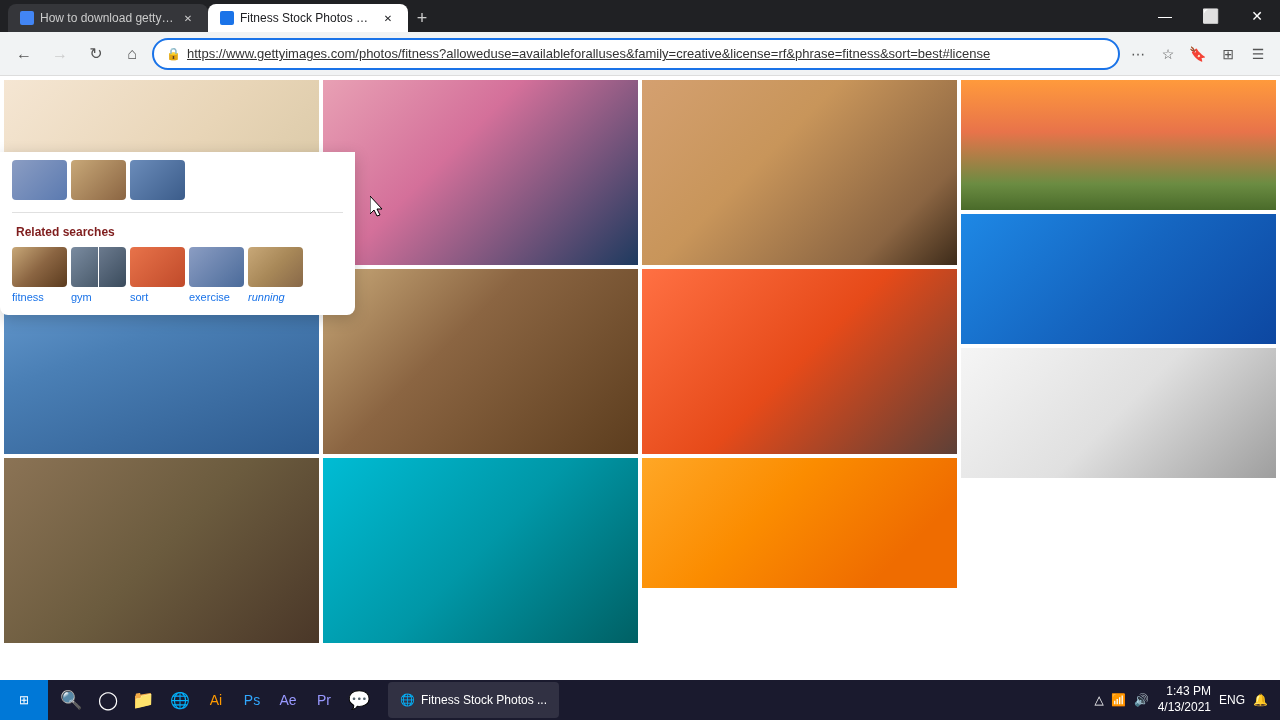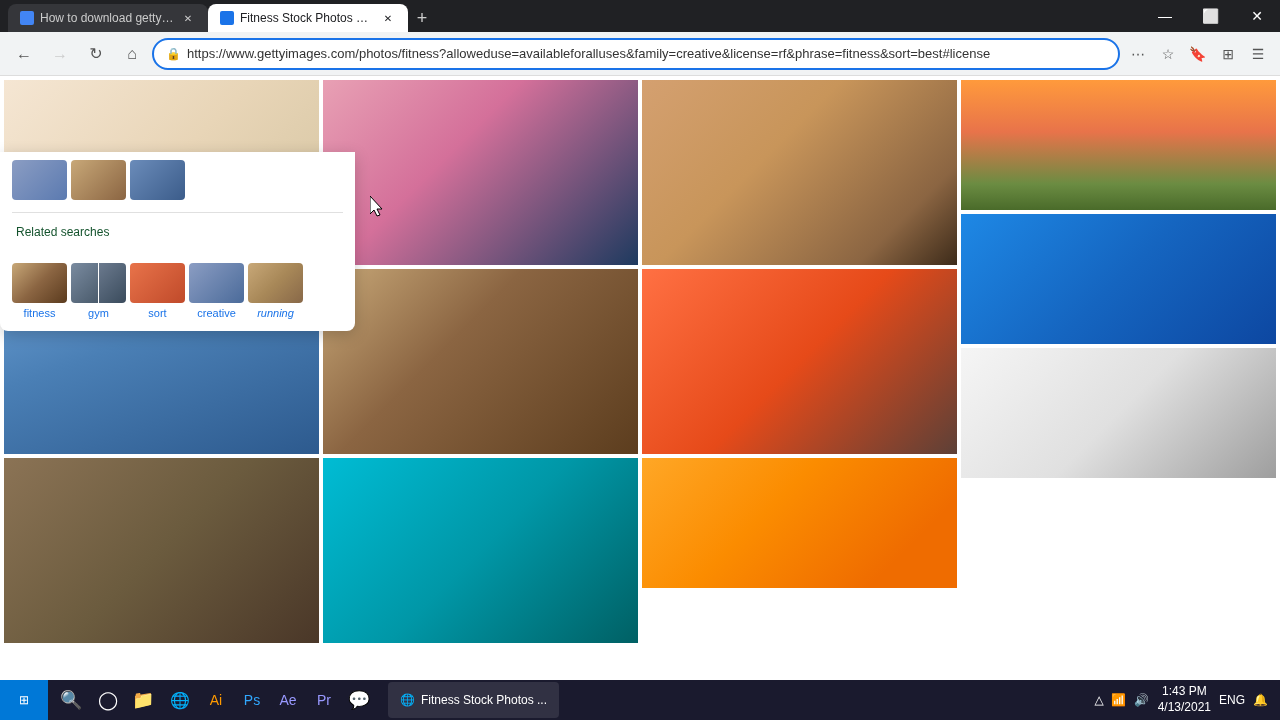--- a/index.html
+++ b/index.html
@@ -10,21 +10,21 @@
       position: fixed; bottom: 0; left: 0; right: 0; height: 40px;
       background: #1a1a2e; display: flex; align-items: center;
       z-index: 9999; color: #fff; font-size: 12px;
     }
     .taskbar-start { width: 48px; height: 40px; background: #0078d7; display: flex; align-items: center; justify-content: center; cursor: pointer; }
     .taskbar-icons { display: flex; align-items: center; gap: 4px; padding: 0 8px; }
     .taskbar-icon { width: 32px; height: 32px; display: flex; align-items: center; justify-content: center; font-size: 18px; cursor: pointer; }
     .taskbar-items { display: flex; align-items: center; gap: 2px; flex: 1; padding: 0 4px; }
     .taskbar-item { height: 36px; padding: 0 12px; display: flex; align-items: center; gap: 6px; background: rgba(255,255,255,0.1); border-radius: 4px; font-size: 12px; cursor: pointer; }
     .taskbar-tray { display: flex; align-items: center; gap: 8px; padding: 0 12px; font-size: 12px; }
-    .taskbar-time { text-align: center; line-height: 1.3; }
+    .taskbar-time { text-align: right; line-height: 1.3; }
 
     
     .browser { display: flex; flex-direction: column; height: calc(100% - 40px); }
 
     
     .title-bar {
       height: 32px; background: #202124; display: flex; align-items: center;
       padding: 0 0 0 8px;
     }
     .tabs-area { display: flex; align-items: flex-end; flex: 1; height: 32px; }
@@ -48,37 +48,37 @@
       padding: 4px 8px; gap: 4px; border-bottom: 1px solid #ddd;
     }
     .nav-btn { width: 32px; height: 32px; display: flex; align-items: center; justify-content: center; border-radius: 50%; cursor: pointer; font-size: 16px; color: #555; }
     .nav-btn.disabled { color: #ccc; cursor: default; }
     .address-bar {
       flex: 1; height: 32px; background: #fff; border-radius: 16px;
       display: flex; align-items: center; padding: 0 12px;
       border: 2px solid #1a73e8; font-size: 13px; color: #333; gap: 6px;
     }
     .address-lock { color: #888; font-size: 12px; }
-    .address-text { flex: 1; overflow: hidden; text-overflow: ellipsis; white-space: nowrap; }
+    .address-text { flex: 1; overflow: hidden; text-overflow: ellipsis; white-space: nowrap; text-decoration: underline; }
     .nav-extras { display: flex; align-items: center; gap: 2px; }
     .nav-extra-btn { width: 28px; height: 28px; display: flex; align-items: center; justify-content: center; border-radius: 50%; cursor: pointer; font-size: 14px; color: #555; }
 
     
     .dropdown-overlay {
       position: absolute; top: 76px; left: 0; width: 355px;
       background: #fff; box-shadow: 0 4px 16px rgba(0,0,0,0.2);
       border-radius: 0 0 8px 8px; z-index: 100; padding: 8px 0 12px 0;
     }
     .dropdown-section-label { font-size: 12px; color: #555; padding: 4px 16px 8px 16px; font-weight: 500; }
     .newest-results { display: flex; gap: 4px; padding: 0 12px 12px 12px; }
     .newest-thumb-div { width: 55px; height: 40px; border-radius: 4px; flex-shrink: 0; }
     .dropdown-divider { height: 1px; background: #e0e0e0; margin: 0 12px 8px 12px; }
-    .related-section-label { font-size: 12px; color: #14532d; padding: 4px 16px 24px 16px; font-weight: 400; }
+    .related-section-label { font-size: 12px; color: #7f1d1d; padding: 4px 16px 8px 16px; font-weight: 700; }
     .related-row { display: flex; gap: 4px; padding: 0 12px; }
-    .related-item { display: flex; flex-direction: column; align-items: center; cursor: pointer; }
+    .related-item { display: flex; flex-direction: column; align-items: flex-start; cursor: pointer; }
     .related-thumb { width: 55px; height: 40px; border-radius: 4px; flex-shrink: 0; }
     .related-label { font-size: 11px; color: #1a73e8; margin-top: 4px; }
     .mouse-cursor { position: absolute; left: 370px; top: 120px; width: 18px; height: 18px; z-index: 9998; pointer-events: none; }
 
     
     .images-area { flex: 1; overflow-y: auto; position: relative; }
     .images-grid { column-count: 4; column-gap: 4px; padding: 4px; }
     .image-item { break-inside: avoid; margin-bottom: 4px; position: relative; overflow: hidden; cursor: pointer; }
     .img-placeholder { width: 100%; display: block; }
 
@@ -167,21 +167,21 @@
           <span class="related-label" style="color:#1a73e8;">gym</span>
         </div>
 
         <div class="related-item">
           <div class="related-thumb" style="background: linear-gradient(135deg, #e8734a 0%, #c04a2a 100%);"></div>
           <span class="related-label" style="color:#1a73e8;">sort</span>
         </div>
 
         <div class="related-item">
           <div class="related-thumb" style="background: linear-gradient(135deg, #8b9dc3 0%, #4b6b9a 100%);"></div>
-          <span class="related-label" style="color:#1a73e8;">creative</span>
+          <span class="related-label" style="color:#1a73e8;">exercise</span>
         </div>
 
         <div class="related-item">
           <div class="related-thumb" style="background: linear-gradient(135deg, #c8a878 0%, #a88858 50%, #886848 100%);"></div>
           <span class="related-label" style="color:#1a73e8;font-style:italic;">running</span>
         </div>
       </div>
     </div>
 
     <div class="mouse-cursor">

